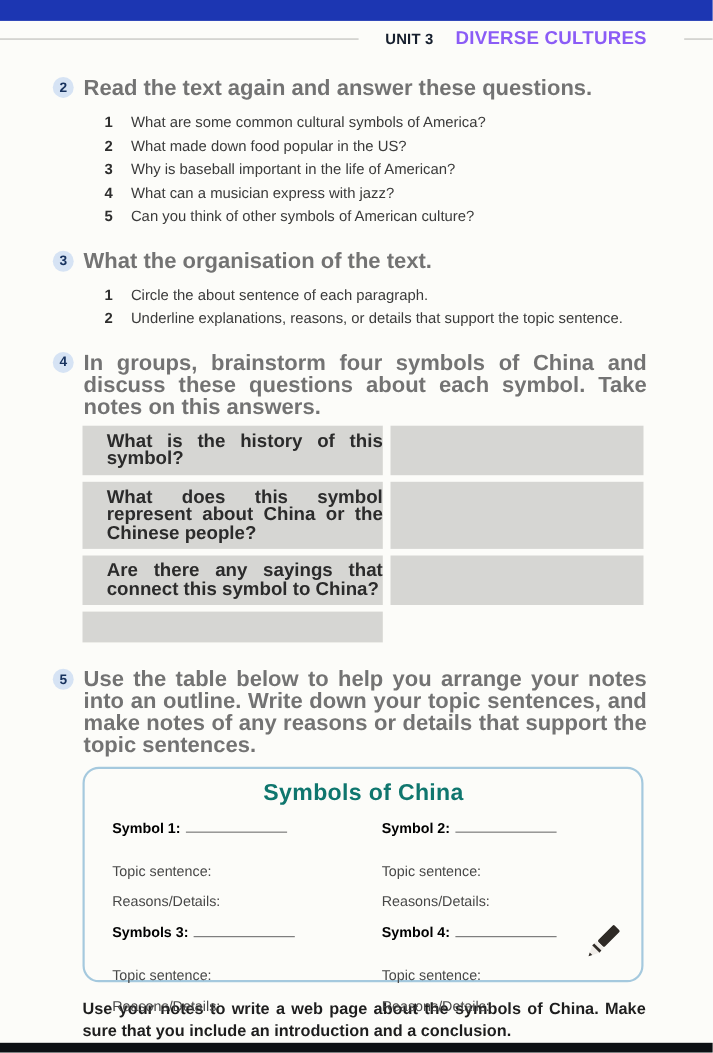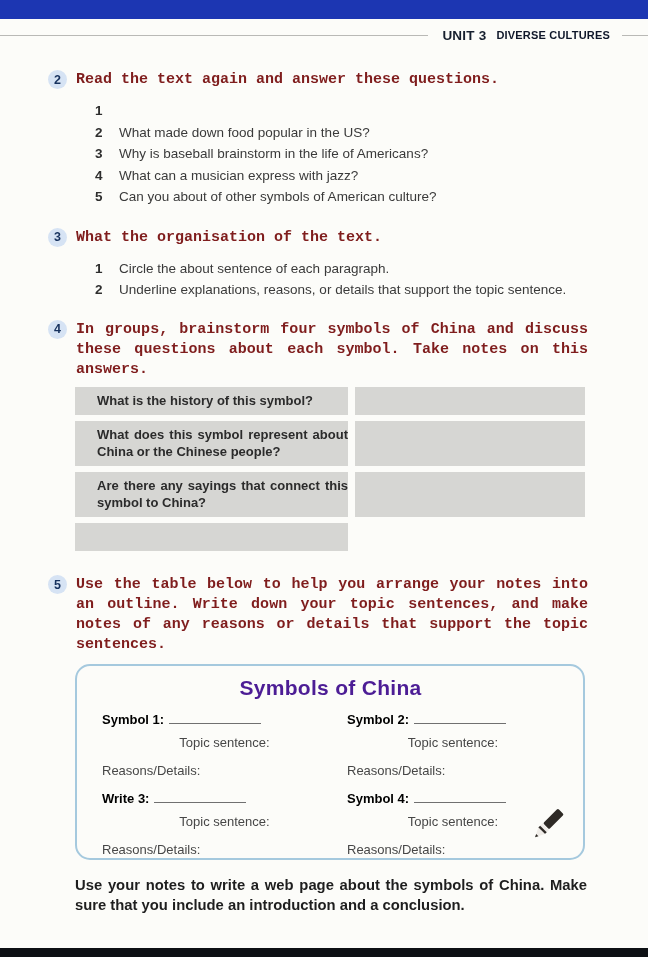--- a/index.html
+++ b/index.html
@@ -19,97 +19,98 @@
   .bottombar {
     position: absolute; left: 0; bottom: 0;
     height: 9px; width: 100%;
     background: #0d1014;
   }
   
   .header {
     margin-top: 7px;
     display: flex; align-items: center;
     height: 18px;
+    gap: 10px;
   }
   .header .rule { height: 1px; background: #b9b9b6; flex: 1; }
   .header .rule.short { flex: 0 0 26px; }
   .header .unit-label {
     font-weight: bold; font-size: 13.5px; color: #161f2e;
     margin: 0 10px 0 14px; letter-spacing: 0.2px;
   }
   .header .unit-title {
-    font-weight: bold; font-size: 11px; color: #0f172a;
-    margin-right: 12px; letter-spacing: 0.2px;
+    font-weight: bold; font-size: 17px; color: #8b5cf6;
+    margin-right: 24px; letter-spacing: 0.2px;
   }
   
   .content { padding: 0 48px 0 48px; }
   
   .ex-head { display: flex; align-items: flex-start; }
   .badge {
     flex: 0 0 19px; width: 19px; height: 19px; border-radius: 50%;
     background: #d6e3f4; color: #17325e;
     font-weight: bold; font-size: 12.5px;
     display: flex; align-items: center; justify-content: center;
     margin-right: 9px; margin-top: 0px;
   }
   .ex-title {
-    font-weight: bold; font-size: 15px; line-height: 20px; color: #7f1d1d;
-    width: 512px; text-align: justify; font-family: Liberation Mono, monospace;
+    font-weight: bold; font-size: 20px; line-height: 20px; color: #737373;
+    width: 512px; text-align: justify;
   }
   
   .q-list { margin: 10px 0 0 47px; }
   .q-item { display: flex; font-size: 13.5px; line-height: 21.5px; color: #3a3a3a; }
   .q-item .q-num { font-weight: bold; color: #2e2e2e; width: 24px; flex: 0 0 24px; }
   
   .ex2 { margin-top: 26px; }
   .ex3 { margin-top: 20px; }
   .ex4 { margin-top: 19px; }
   .ex5 { margin-top: 24px; }
   
   .b-table { margin: 7px 0 0 27px; width: 510px; }
   .b-row {
     display: grid; grid-template-columns: 273px 230px; column-gap: 7px;
     margin-bottom: 6px;
   }
   .b-cell {
     background: #d6d6d3;
   }
   .b-q {
-    font-weight: bold; font-size: 13px; line-height: 16.5px; color: #2b2b2b;
+    font-weight: bold; font-size: 17px; line-height: 16.5px; color: #2b2b2b;
     padding: 6px 0 6px 22px;
     display: flex; align-items: center;
     min-height: 28px; text-align: justify;
   }
   .b-row.tall .b-q { min-height: 45px; }
   .b-a { min-height: 28px; }
   .b-row.tall .b-a { min-height: 45px; }
   
   .outline-box {
     margin: 9px 0 0 27px; width: 510px; height: 196px;
     border: 2px solid #a5c9de; border-radius: 15px;
     position: relative;
     padding: 10px 24px 0 25px;
   }
   .box-title {
     text-align: center;
-    font-weight: bold; font-size: 21px; color: #4c1d95;
+    font-weight: bold; font-size: 21px; color: #0f766e;
     letter-spacing: 0.3px;
     margin-bottom: 12px;
   }
   .symbol-grid {
     display: grid; grid-template-columns: 245px 1fr; column-gap: 0;
     row-gap: 13px;
   }
   .symbol-entry { font-size: 13px; color: #474747; }
   .symbol-label { font-weight: bold; color: #000000; font-size: 13px; }
   .blank-line {
     display: inline-block; width: 92px; height: 11px;
     border-bottom: 1.5px solid #707070; margin-left: 5px;
   }
-  .symbol-topic { margin-top: 8px; text-align: center; }
+  .symbol-topic { margin-top: 24px; }
   .symbol-reasons { margin-top: 13px; }
   .pencil {
     position: absolute; right: 14px; bottom: 8px;
   }
   
   .footer-instruction {
     margin: 16px 0 0 27px; width: 512px;
     font-weight: bold; font-size: 14.8px; line-height: 19.5px; color: #1e1e1e;
     text-align: justify;
   }
@@ -129,36 +130,37 @@
 <div class="content">
 
   <section class="ex2">
     <div class="ex-head">
       <div class="badge">2</div>
       <div class="ex-title">Read the text again and answer these questions.</div>
     </div>
     <div class="q-list">
       <div class="q-item">
         <span class="q-num">1</span>
+        <span>What are some common cultural symbols of America?</span>
       </div>
       <div class="q-item">
         <span class="q-num">2</span>
         <span>What made down food popular in the US?</span>
       </div>
       <div class="q-item">
         <span class="q-num">3</span>
-        <span>Why is baseball brainstorm in the life of Americans?</span>
+        <span>Why is baseball important in the life of American?</span>
       </div>
       <div class="q-item">
         <span class="q-num">4</span>
         <span>What can a musician express with jazz?</span>
       </div>
       <div class="q-item">
         <span class="q-num">5</span>
-        <span>Can you about of other symbols of American culture?</span>
+        <span>Can you think of other symbols of American culture?</span>
       </div>
     </div>
   </section>
 
   <section class="ex3">
     <div class="ex-head">
       <div class="badge">3</div>
       <div class="ex-title">What the organisation of the text.</div>
     </div>
     <div class="q-list">
@@ -218,21 +220,21 @@
         <div class="symbol-entry">
           <div>
             <span class="symbol-label">Symbol 2:</span><span class="blank-line"></span>
           </div>
           <div class="symbol-topic">Topic sentence:</div>
           <div class="symbol-reasons">Reasons/Details:</div>
         </div>
 
         <div class="symbol-entry">
           <div>
-            <span class="symbol-label">Write 3:</span><span class="blank-line"></span>
+            <span class="symbol-label">Symbols 3:</span><span class="blank-line"></span>
           </div>
           <div class="symbol-topic">Topic sentence:</div>
           <div class="symbol-reasons">Reasons/Details:</div>
         </div>
 
         <div class="symbol-entry">
           <div>
             <span class="symbol-label">Symbol 4:</span><span class="blank-line"></span>
           </div>
           <div class="symbol-topic">Topic sentence:</div>

